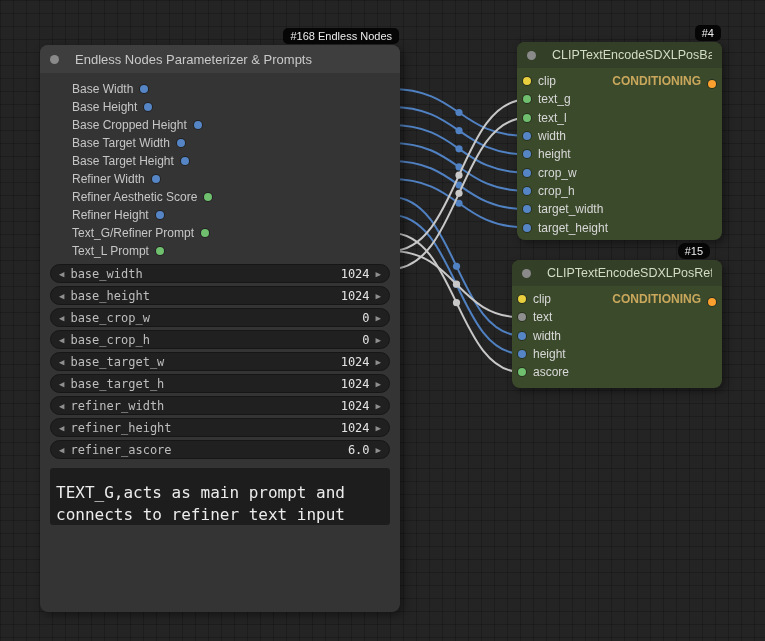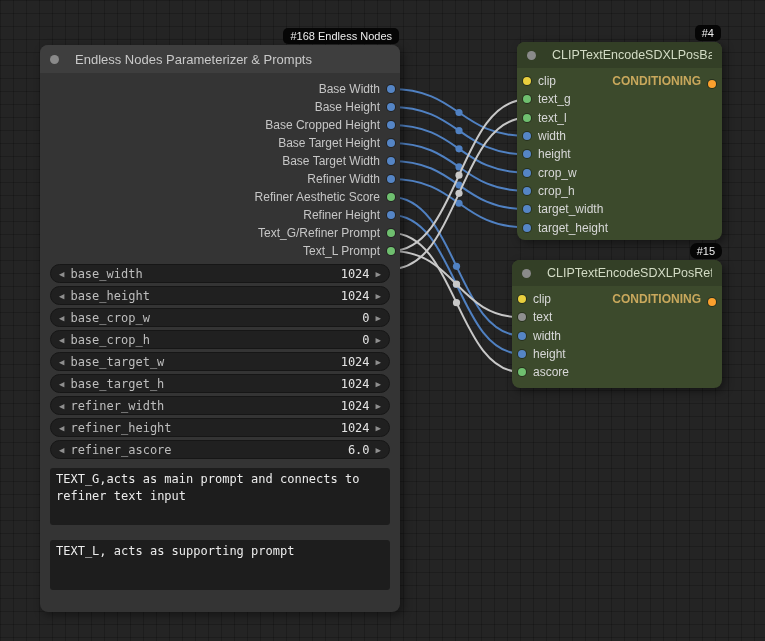--- a/index.html
+++ b/index.html
@@ -22,51 +22,51 @@
   .header{display:flex;align-items:center;gap:16px;padding:0 10px;}
   .title-dot{width:9px;height:9px;border-radius:50%;background:#8a8a8a;flex:none;}
   .title{font-size:13px;white-space:nowrap;overflow:hidden;}
 
   
   .node-left{left:40px;top:45px;width:360px;height:567px;background:#343434;}
   .node-left .header{height:28px;background:#3e3e3e;border-radius:8px 8px 0 0;}
   .node-left .title{color:#c9c9c9;}
   .node-left .badge{right:1px;}
   .outputs{margin-top:7px;}
-  .out-row{height:18px;display:flex;align-items:center;justify-content:flex-end;gap:7px;padding-right:5px;}
+  .out-row{height:18px;display:flex;align-items:center;justify-content:flex-start;gap:7px;padding-right:5px;margin-left:32px;}
   .slot-label{font-size:12px;color:#c6c6c6;white-space:nowrap;}
   .dot{width:8px;height:8px;border-radius:50%;flex:none;box-shadow:0 0 0 1px rgba(0,0,0,0.35);}
 
   .widget{
     box-sizing:border-box;height:19px;margin:3px 10px 0;
     background:#202020;border:1px solid #161616;border-radius:10px;
     display:flex;align-items:center;gap:6px;padding:0 8px;
     font-family:"DejaVu Sans Mono", monospace;font-size:12px;color:#cfcfcf;
   }
   .widget:first-child{margin-top:4px;}
   .warrow{color:#8f8f8f;font-size:9px;flex:none;}
   .wname{color:#bdbdbd;flex:1;text-align:left;white-space:nowrap;}
   .wvalue{color:#e4e4e4;text-align:right;white-space:nowrap;}
 
   .textarea{
     box-sizing:border-box;margin:9px 10px 0;background:#1d1d1d;border-radius:3px;
-    padding:3px 6px;font-family:"DejaVu Sans Mono", monospace;font-size:12px;
+    padding:14px 6px;font-family:"DejaVu Sans Mono", monospace;font-size:16px;
     line-height:1.4;color:#ececec;white-space:pre-wrap;overflow:hidden;
   }
   .textarea.ta-0{height:57px;}
   .textarea.ta-1{height:50px;margin-top:15px;}
 
   
   .node-green{background:#3c4a2c;}
   .node-green .header{height:26px;background:#333f26;border-radius:8px 8px 0 0;}
   .node-green .title{font-size:12.5px;color:#d3dcc5;}
   .node-base{left:517px;top:42px;width:205px;height:198px;}
   .node-base .badge{right:1px;}
   .node-ref{left:512px;top:260px;width:210px;height:128px;}
-  .node-ref .badge{right:0;border-radius:7px;}
+  .node-ref .badge{right:12px;border-radius:7px;}
   .io-rows{margin-top:4px;}
   .io-row{height:18.3px;display:flex;align-items:center;padding:0 6px;gap:28px;}
   .io-in{display:flex;align-items:center;gap:7px;}
   .io-out{margin-left:auto;display:flex;align-items:flex-end;gap:7px;font-weight:bold;}
   .io-label{font-size:12px;color:#d8d8d8;white-space:nowrap;}
   .io-out .io-label{color:#c9a85c;}
 </style>
 </head>
 <body>
 
@@ -111,25 +111,25 @@
         </div>
         <div class="out-row">
           <span class="slot-label">Base Height</span>
           <span class="dot" style="background: rgb(85, 133, 197);"></span>
         </div>
         <div class="out-row">
           <span class="slot-label">Base Cropped Height</span>
           <span class="dot" style="background: rgb(85, 133, 197);"></span>
         </div>
         <div class="out-row">
+          <span class="slot-label">Base Target Width</span>
+          <span class="dot" style="background: rgb(85, 133, 197);"></span>
+        </div>
+        <div class="out-row">
           <span class="slot-label">Base Target Height</span>
-          <span class="dot" style="background: rgb(85, 133, 197);"></span>
-        </div>
-        <div class="out-row">
-          <span class="slot-label">Base Target Width</span>
           <span class="dot" style="background: rgb(85, 133, 197);"></span>
         </div>
         <div class="out-row">
           <span class="slot-label">Refiner Width</span>
           <span class="dot" style="background: rgb(85, 133, 197);"></span>
         </div>
         <div class="out-row">
           <span class="slot-label">Refiner Aesthetic Score</span>
           <span class="dot" style="background: rgb(111, 191, 111);"></span>
         </div>
@@ -197,21 +197,20 @@
         </div>
         <div class="widget">
           <span class="warrow">◀</span>
           <span class="wname">refiner_ascore</span>
           <span class="wvalue">6.0</span>
           <span class="warrow">▶</span>
         </div>
       </div>
     <div class="textareas">
         <div class="textarea ta-0">TEXT_G,acts as main prompt and connects to refiner text input</div>
-        <div class="textarea ta-1">TEXT_L, acts as supporting prompt</div>
       </div>
   </div>
 
   <div class="node node-green node-base">
     <div class="badge">#4</div>
     <div class="header">
       <span class="title-dot"></span>
       <span class="title">CLIPTextEncodeSDXLPosBase</span>
     </div>
     <div class="io-rows">

